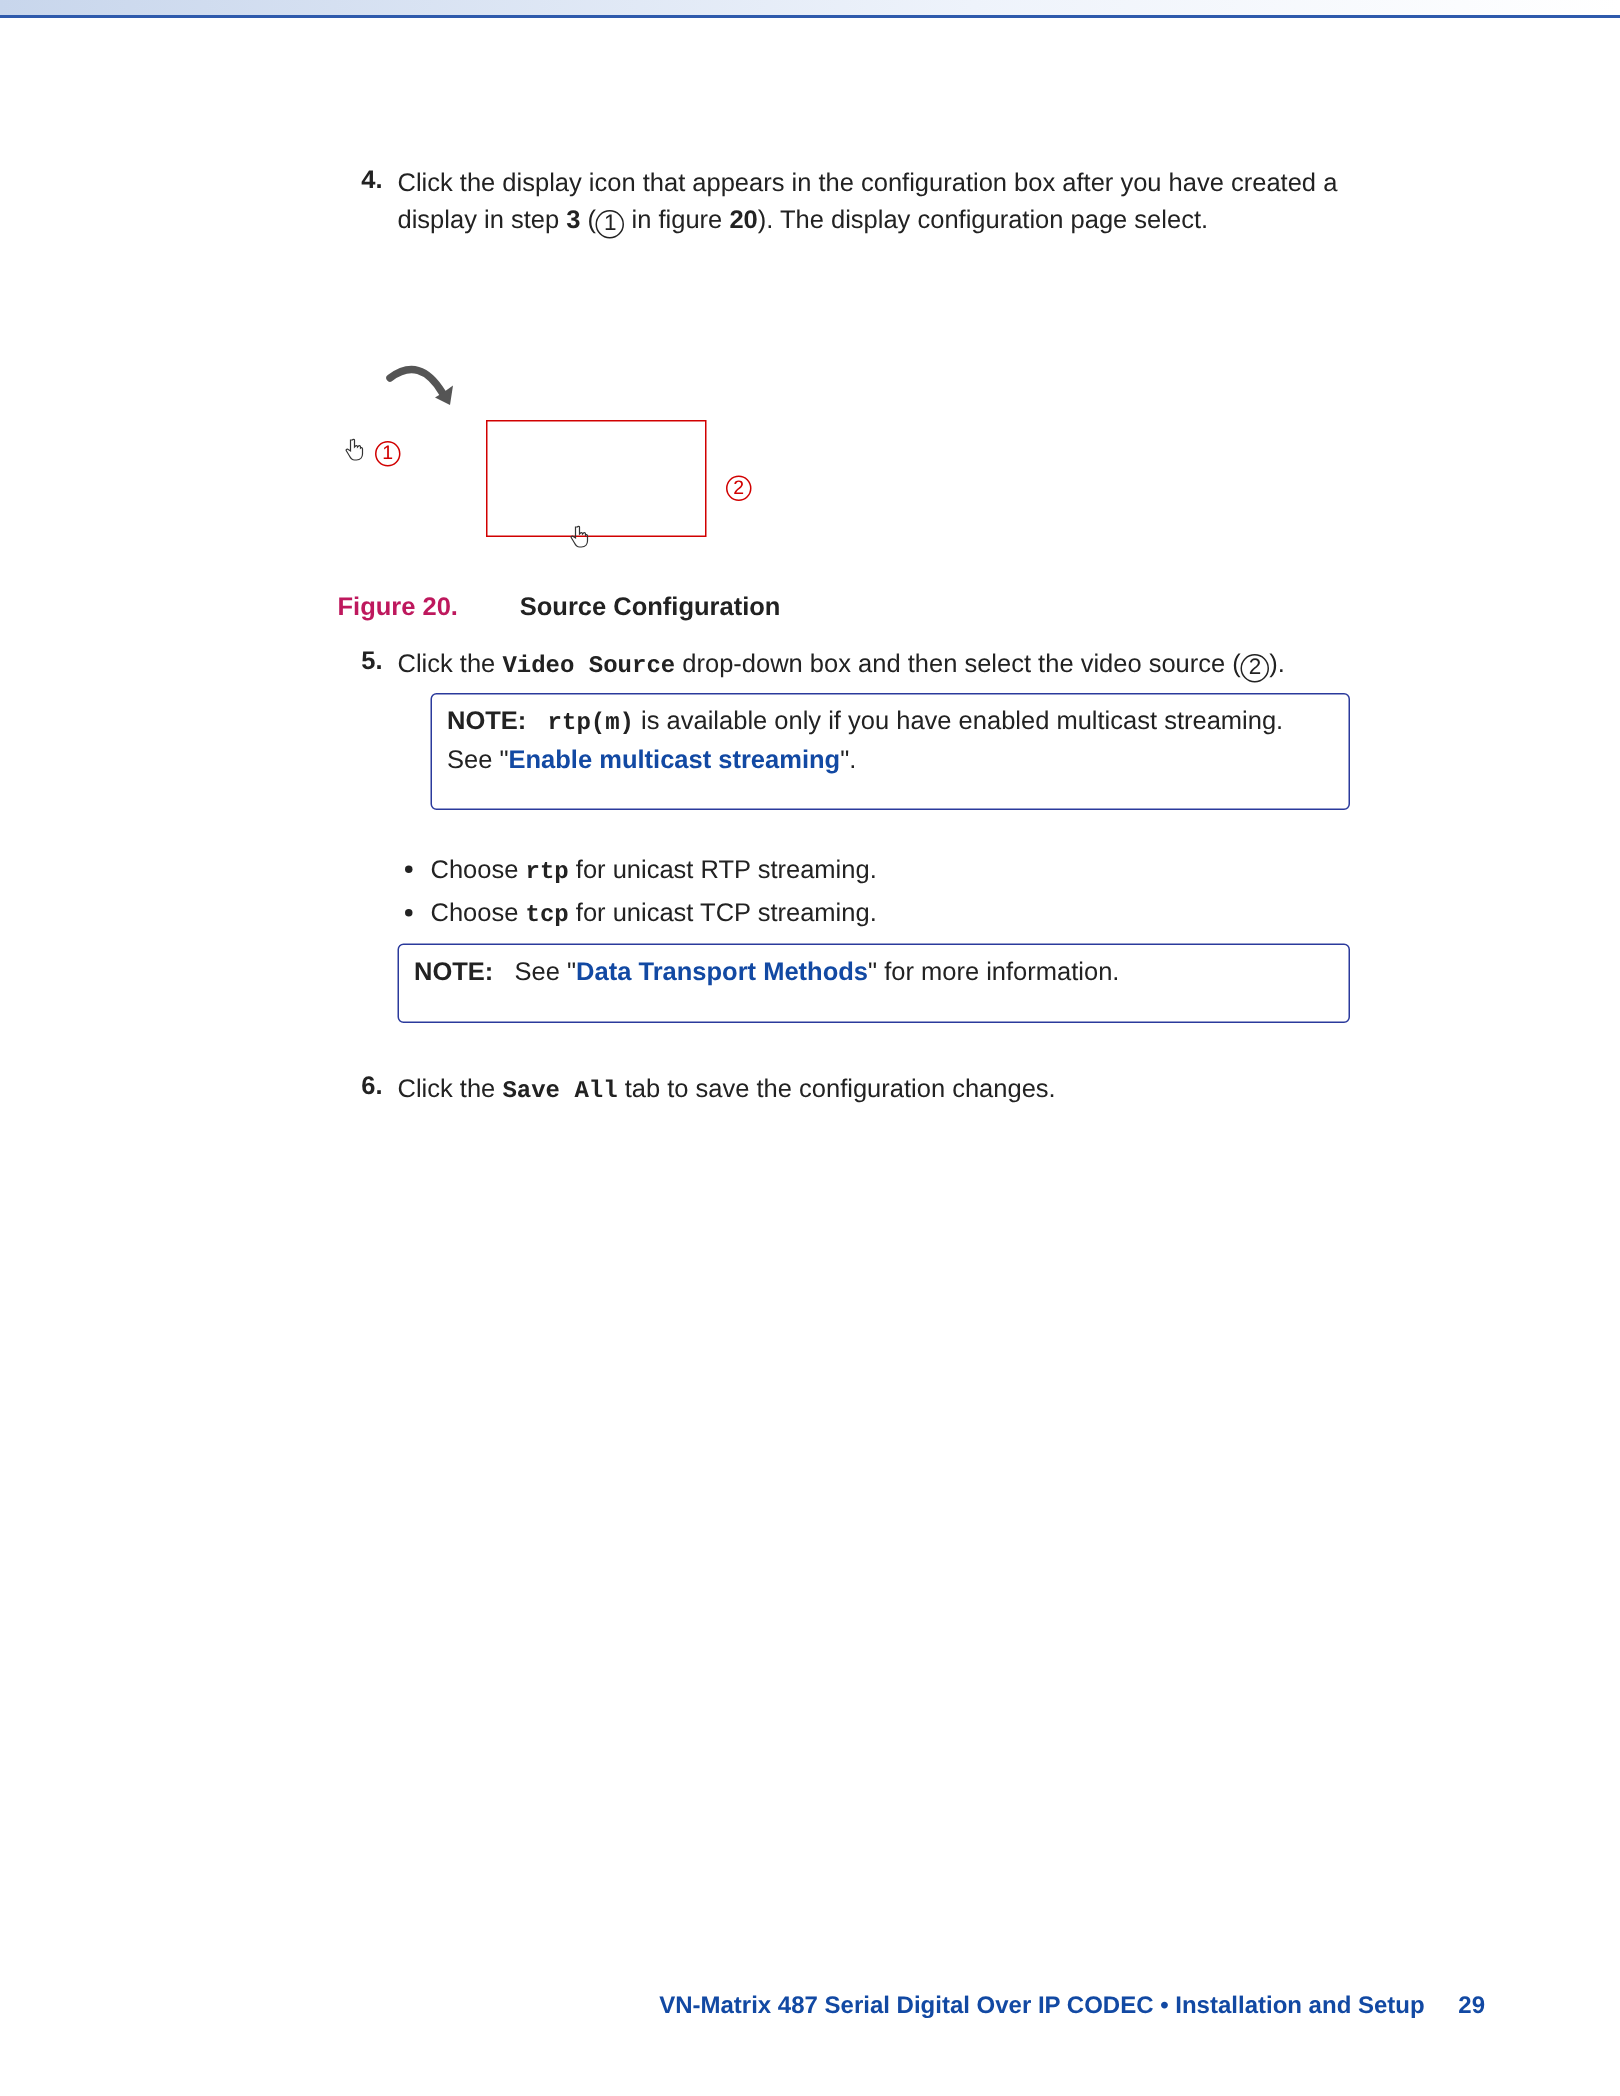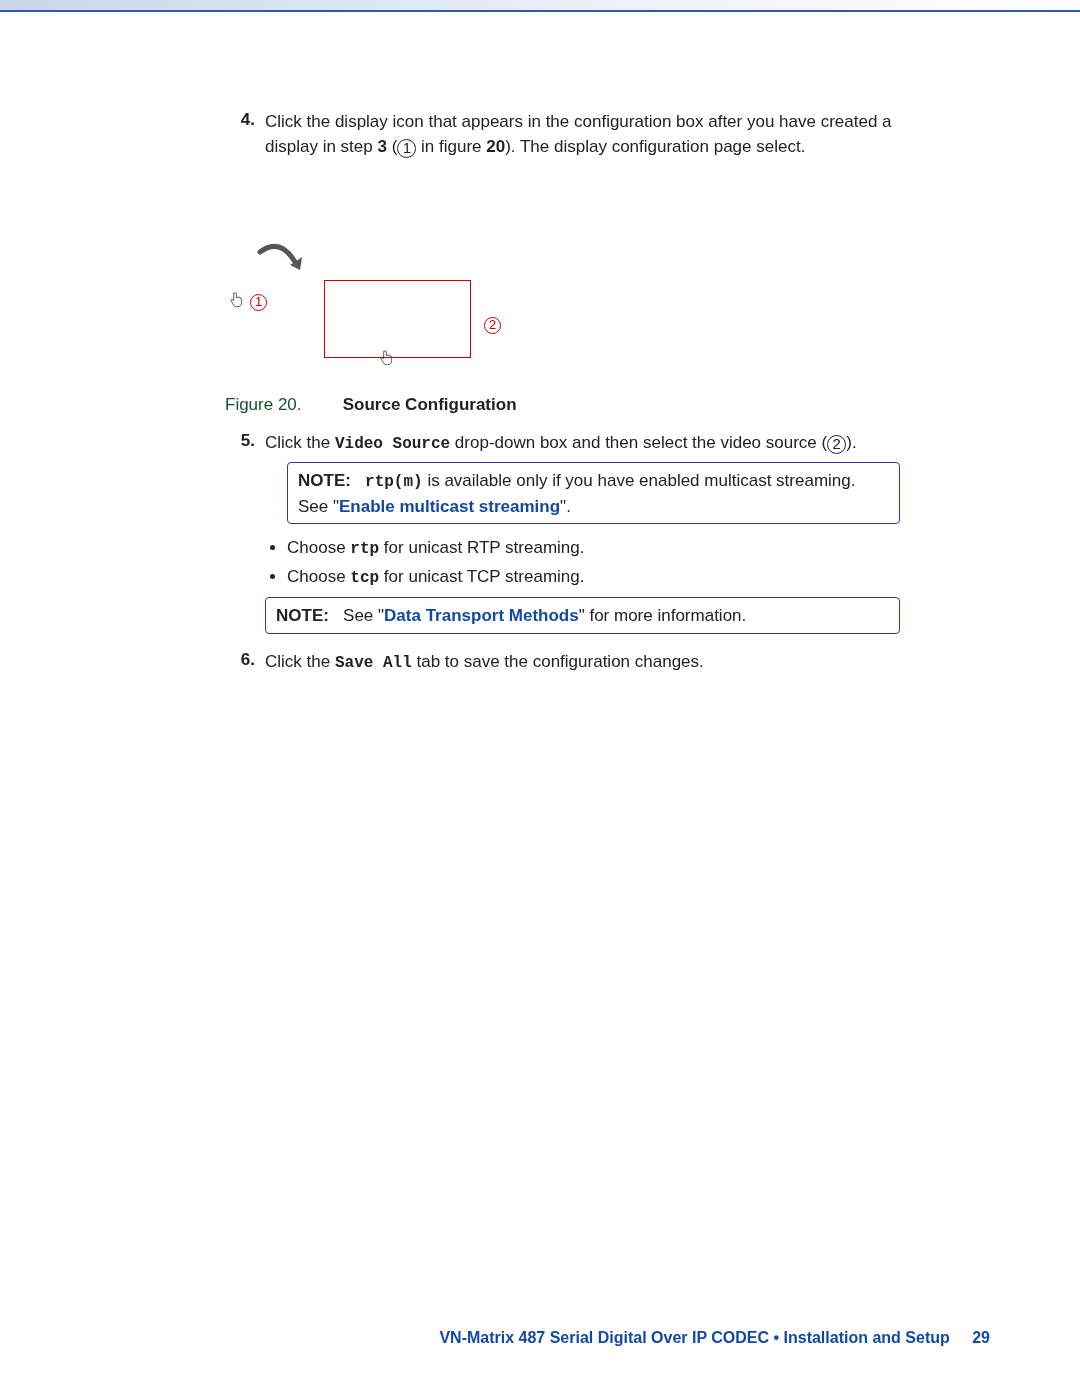--- a/index.html
+++ b/index.html
@@ -85,38 +85,38 @@
     border-radius: 50%;
     text-align: center;
     font-weight: 400;
   }
   .figure-caption {
     margin-left: 5px;
     margin-top: 0;
     margin-bottom: 16px;
     font-size: 17px;
   }
-  .figure-caption .fig-label { color: #14532d; font-weight: 400; }
+  .figure-caption .fig-label { color: #be185d; font-weight: 700; }
   .figure-caption .fig-title { color: #222; font-weight: 700; margin-left: 27px; }
   ul.sub {
     margin: 4px 0 6px 0;
     padding-left: 22px;
   }
   ul.sub li {
     font-size: 17px;
     line-height: 1.6;
     list-style-type: disc;
   }
   .note-box {
     border: 1.3px solid #2b3a9c;
     border-radius: 4px;
-    padding: 6px 10px 4px 10px;
+    padding: 6px 10px 20px 10px;
     font-size: 17px;
     line-height: 1.45;
-    margin: 6px 0 10px 0;
+    margin: 6px 0 26px 0;
   }
   .note-box-indent { margin-left: 22px; }
   .note-box .note-label { font-weight: 700; }
   .link { color: #1249a3; font-weight: 700; }
   .footer {
     position: absolute;
     bottom: 50px;
     right: 90px;
     font-size: 16px;
     font-weight: 700;

